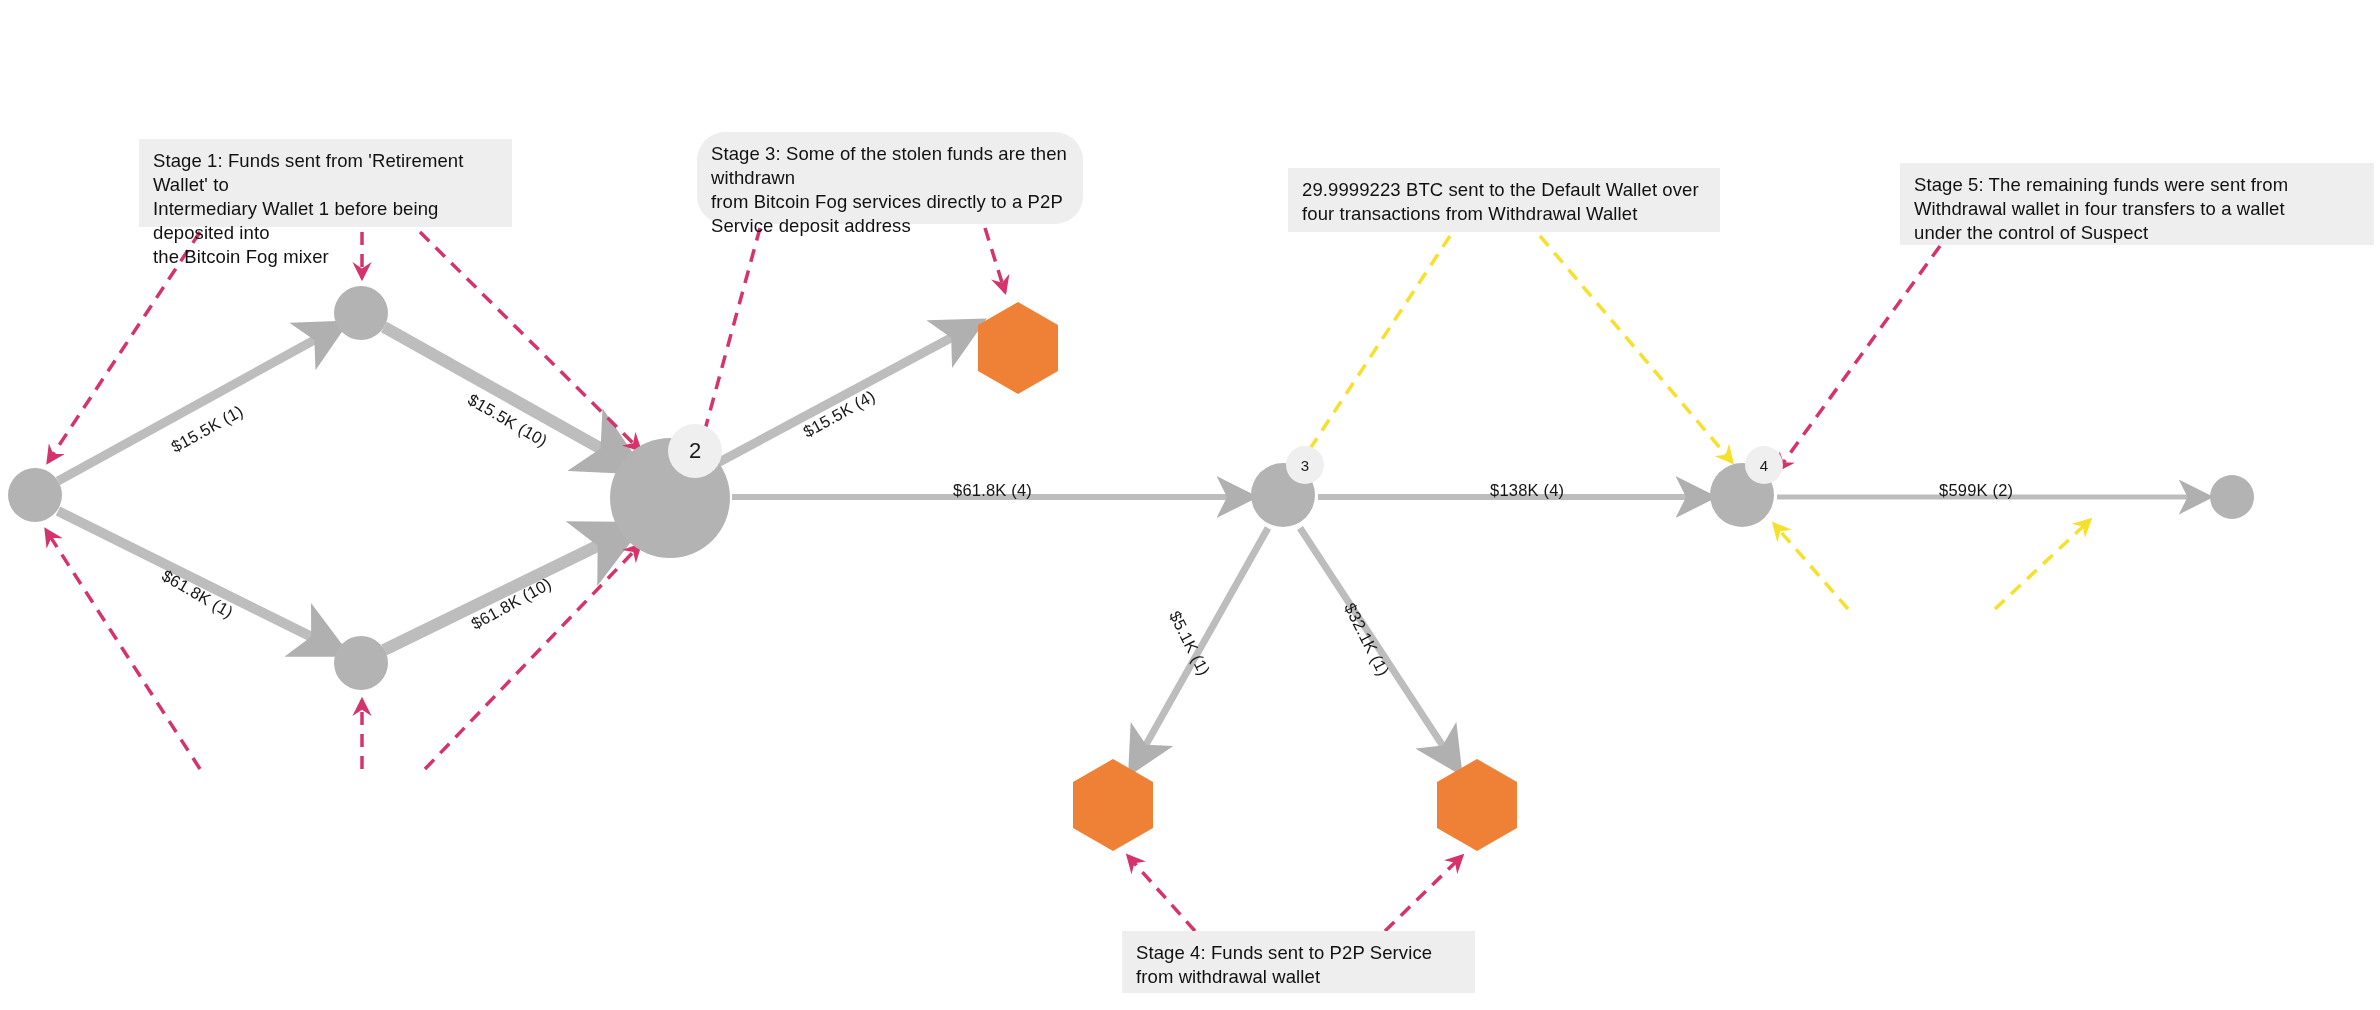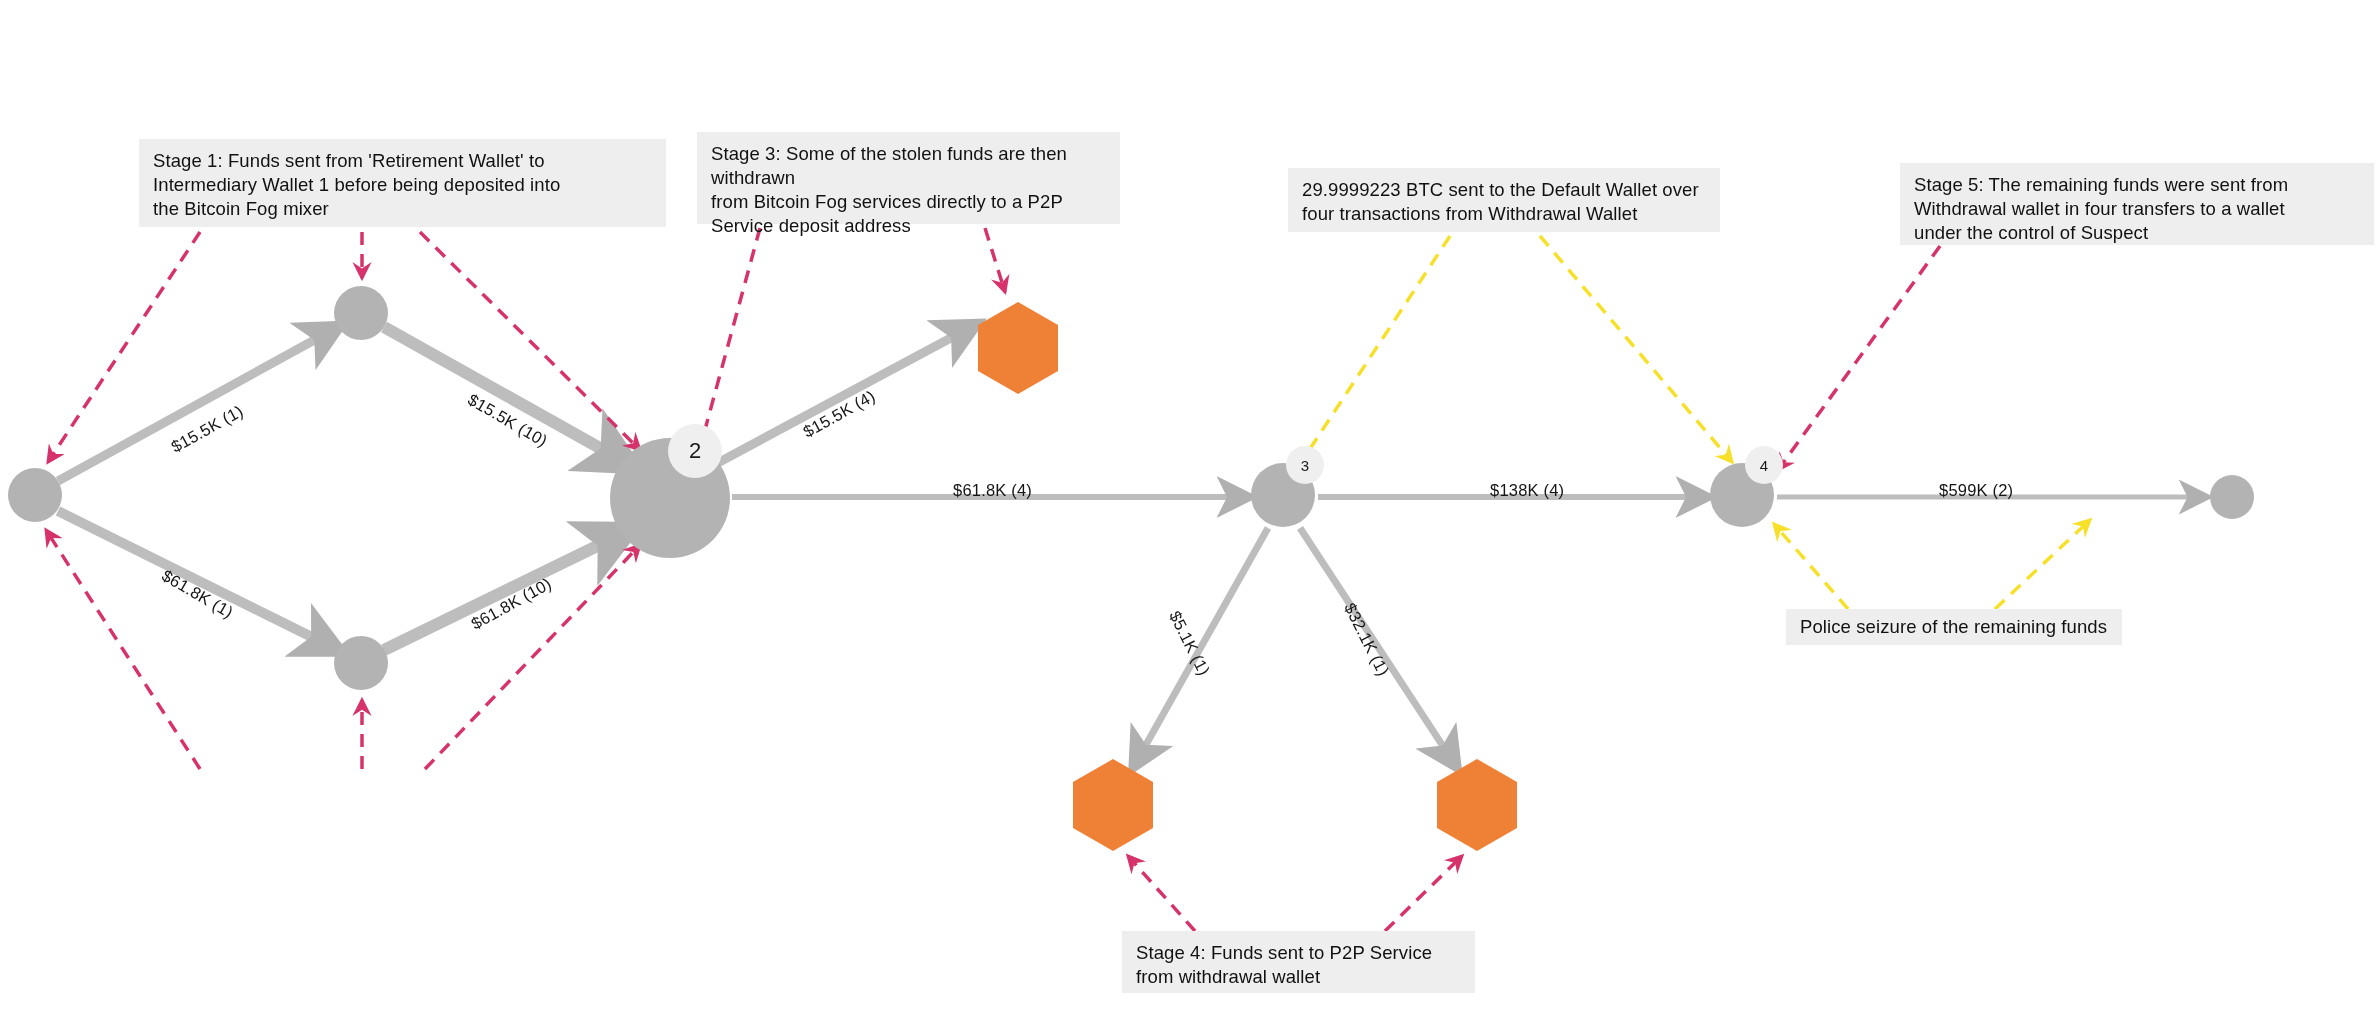--- a/index.html
+++ b/index.html
@@ -143,34 +143,33 @@
   <div class="edge-label" style="left:474px; top:390px; transform:rotate(30deg);">$15.5K (10)</div>
   <div class="edge-label" style="left:168px; top:566px; transform:rotate(30deg);">$61.8K (1)</div>
   <div class="edge-label" style="left:468px; top:617px; transform:rotate(-29deg);">$61.8K (10)</div>
   <div class="edge-label" style="left:800px; top:425px; transform:rotate(-29deg);">$15.5K (4)</div>
   <div class="edge-label" style="left:953px; top:481px;">$61.8K (4)</div>
   <div class="edge-label" style="left:1182px; top:608px; transform:rotate(63deg);">$5.1K (1)</div>
   <div class="edge-label" style="left:1357px; top:600px; transform:rotate(63deg);">$32.1K (1)</div>
   <div class="edge-label" style="left:1474px; top:481px;margin-left:16px;">$138K (4)</div>
   <div class="edge-label" style="left:1939px; top:481px;">$599K (2)</div>
 
-  <div class="annotation" style="left:139px; top:139px; width:527px; height:88px;">Stage 1: Funds sent from 'Retirement Wallet' to
+  <div class="annotation" style="left:139px; top:139px; width:373px; height:88px;">Stage 1: Funds sent from 'Retirement Wallet' to
 Intermediary Wallet 1 before being deposited into
 the Bitcoin Fog mixer</div>
 
-  <div class="annotation" style="left:697px; top:132px; width:423px; height:92px;">Stage 3: Some of the stolen funds are then withdrawn
+  <div class="annotation" style="left:697px; top:132px; width:386px; height:92px;border-radius:28px;">Stage 3: Some of the stolen funds are then withdrawn
 from Bitcoin Fog services directly to a P2P
 Service deposit address</div>
 
   <div class="annotation" style="left:1288px; top:168px; width:432px; height:64px;">29.9999223 BTC sent to the Default Wallet over
 four transactions from Withdrawal Wallet</div>
 
   <div class="annotation" style="left:1900px; top:163px; width:474px; height:82px;">Stage 5: The remaining funds were sent from
 Withdrawal wallet in four transfers to a wallet
 under the control of Suspect</div>
 
 
   <div class="annotation" style="left:1122px; top:931px; width:353px; height:62px;">Stage 4: Funds sent to P2P Service
 from withdrawal wallet</div>
 
-  <div class="annotation" style="left:1786px; top:609px; width:336px; height:36px; padding-top:6px; padding-bottom:6px;">Police seizure of the remaining funds</div>
 
 </div>
 
 </body></html>

